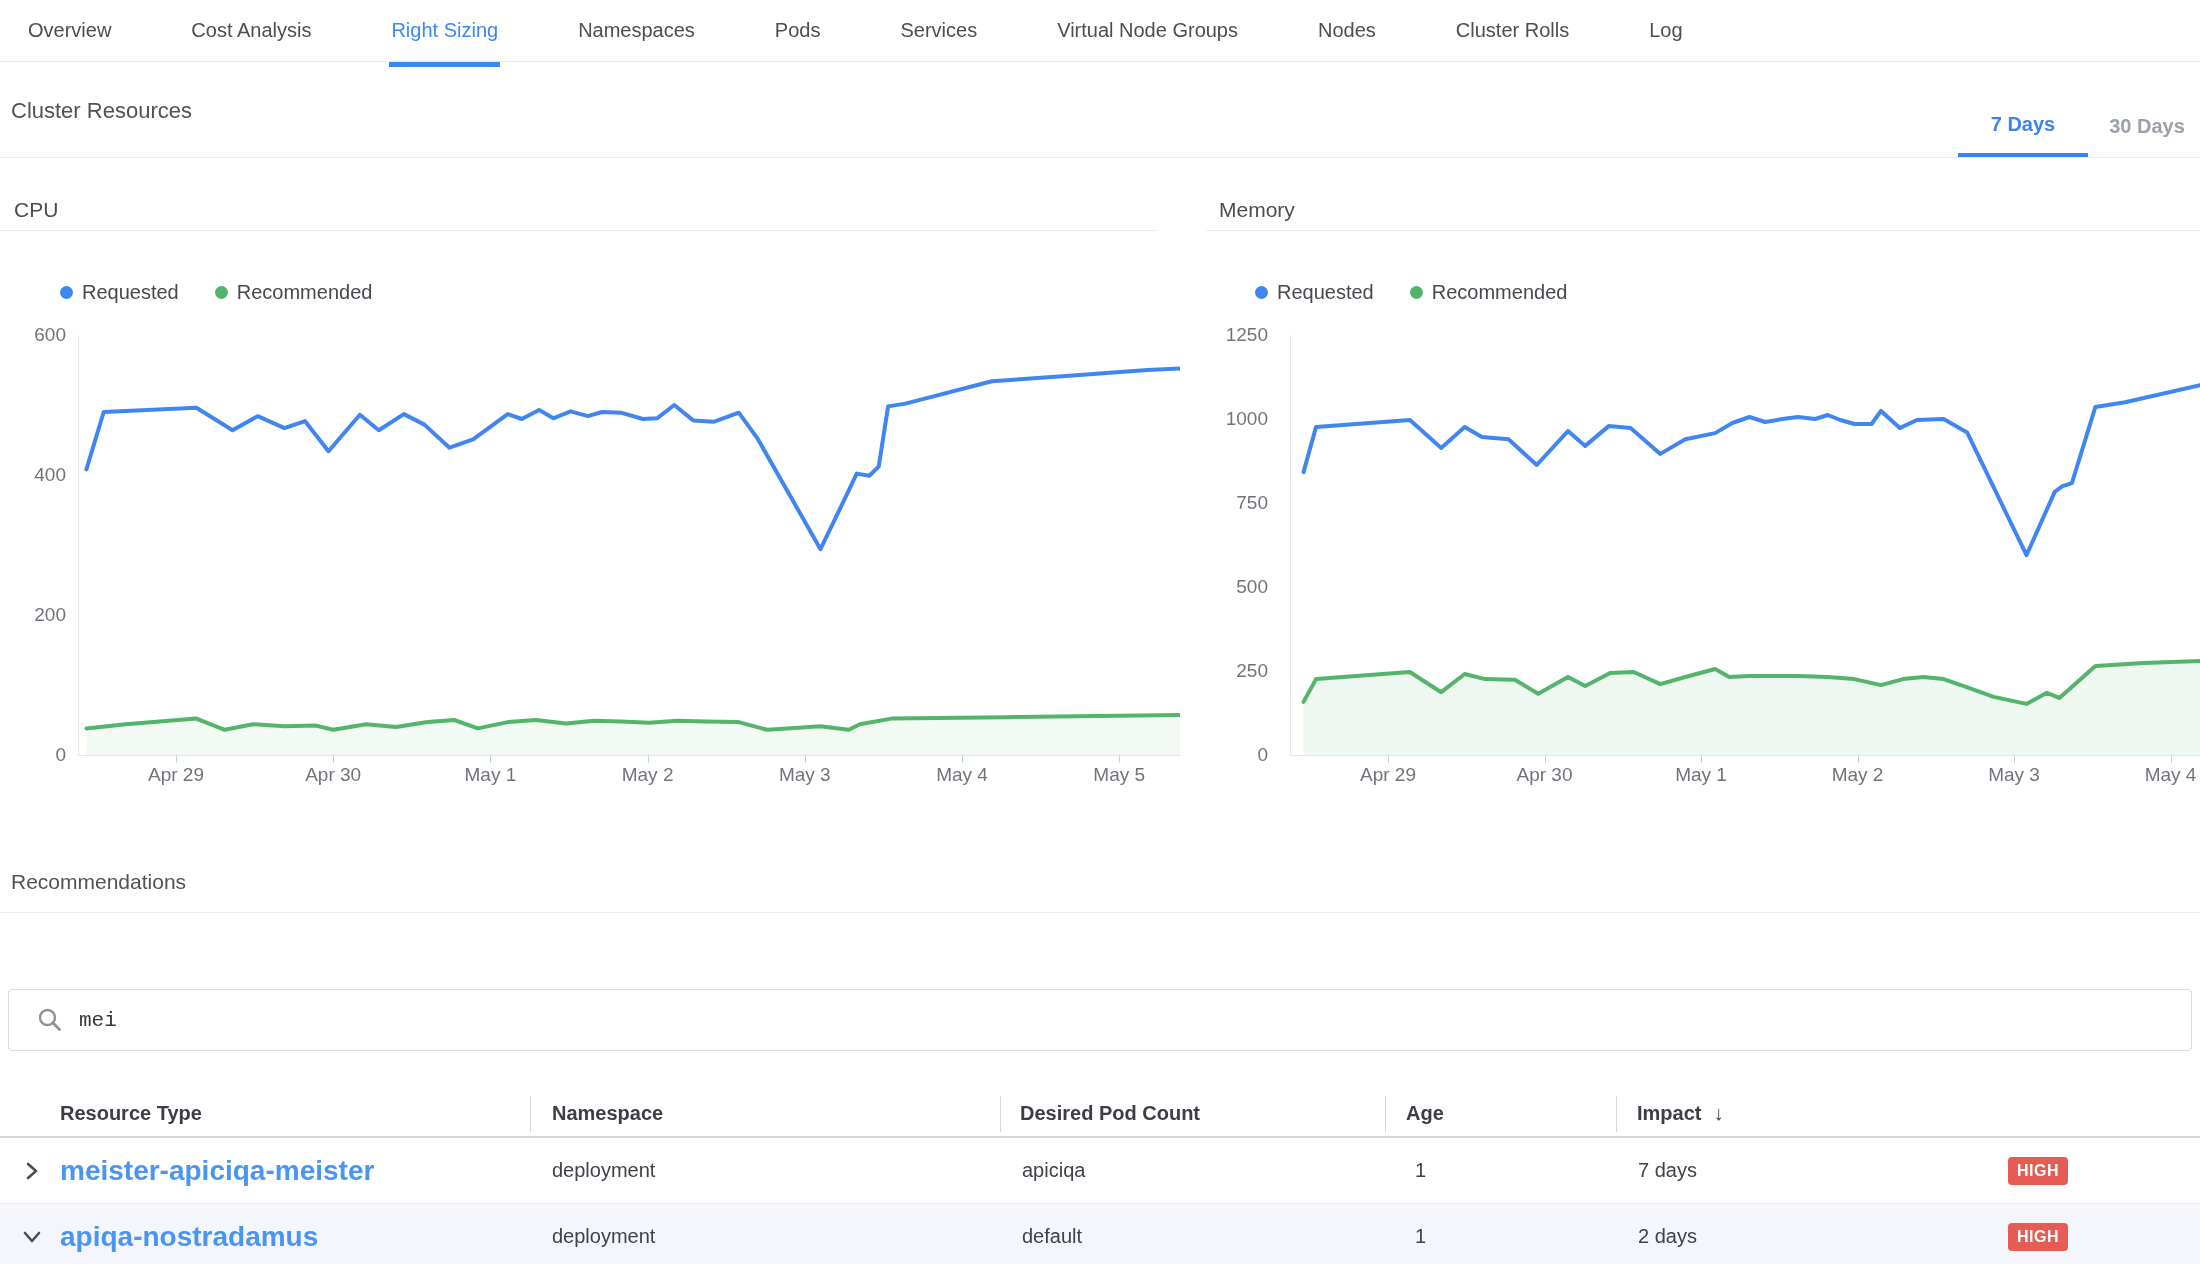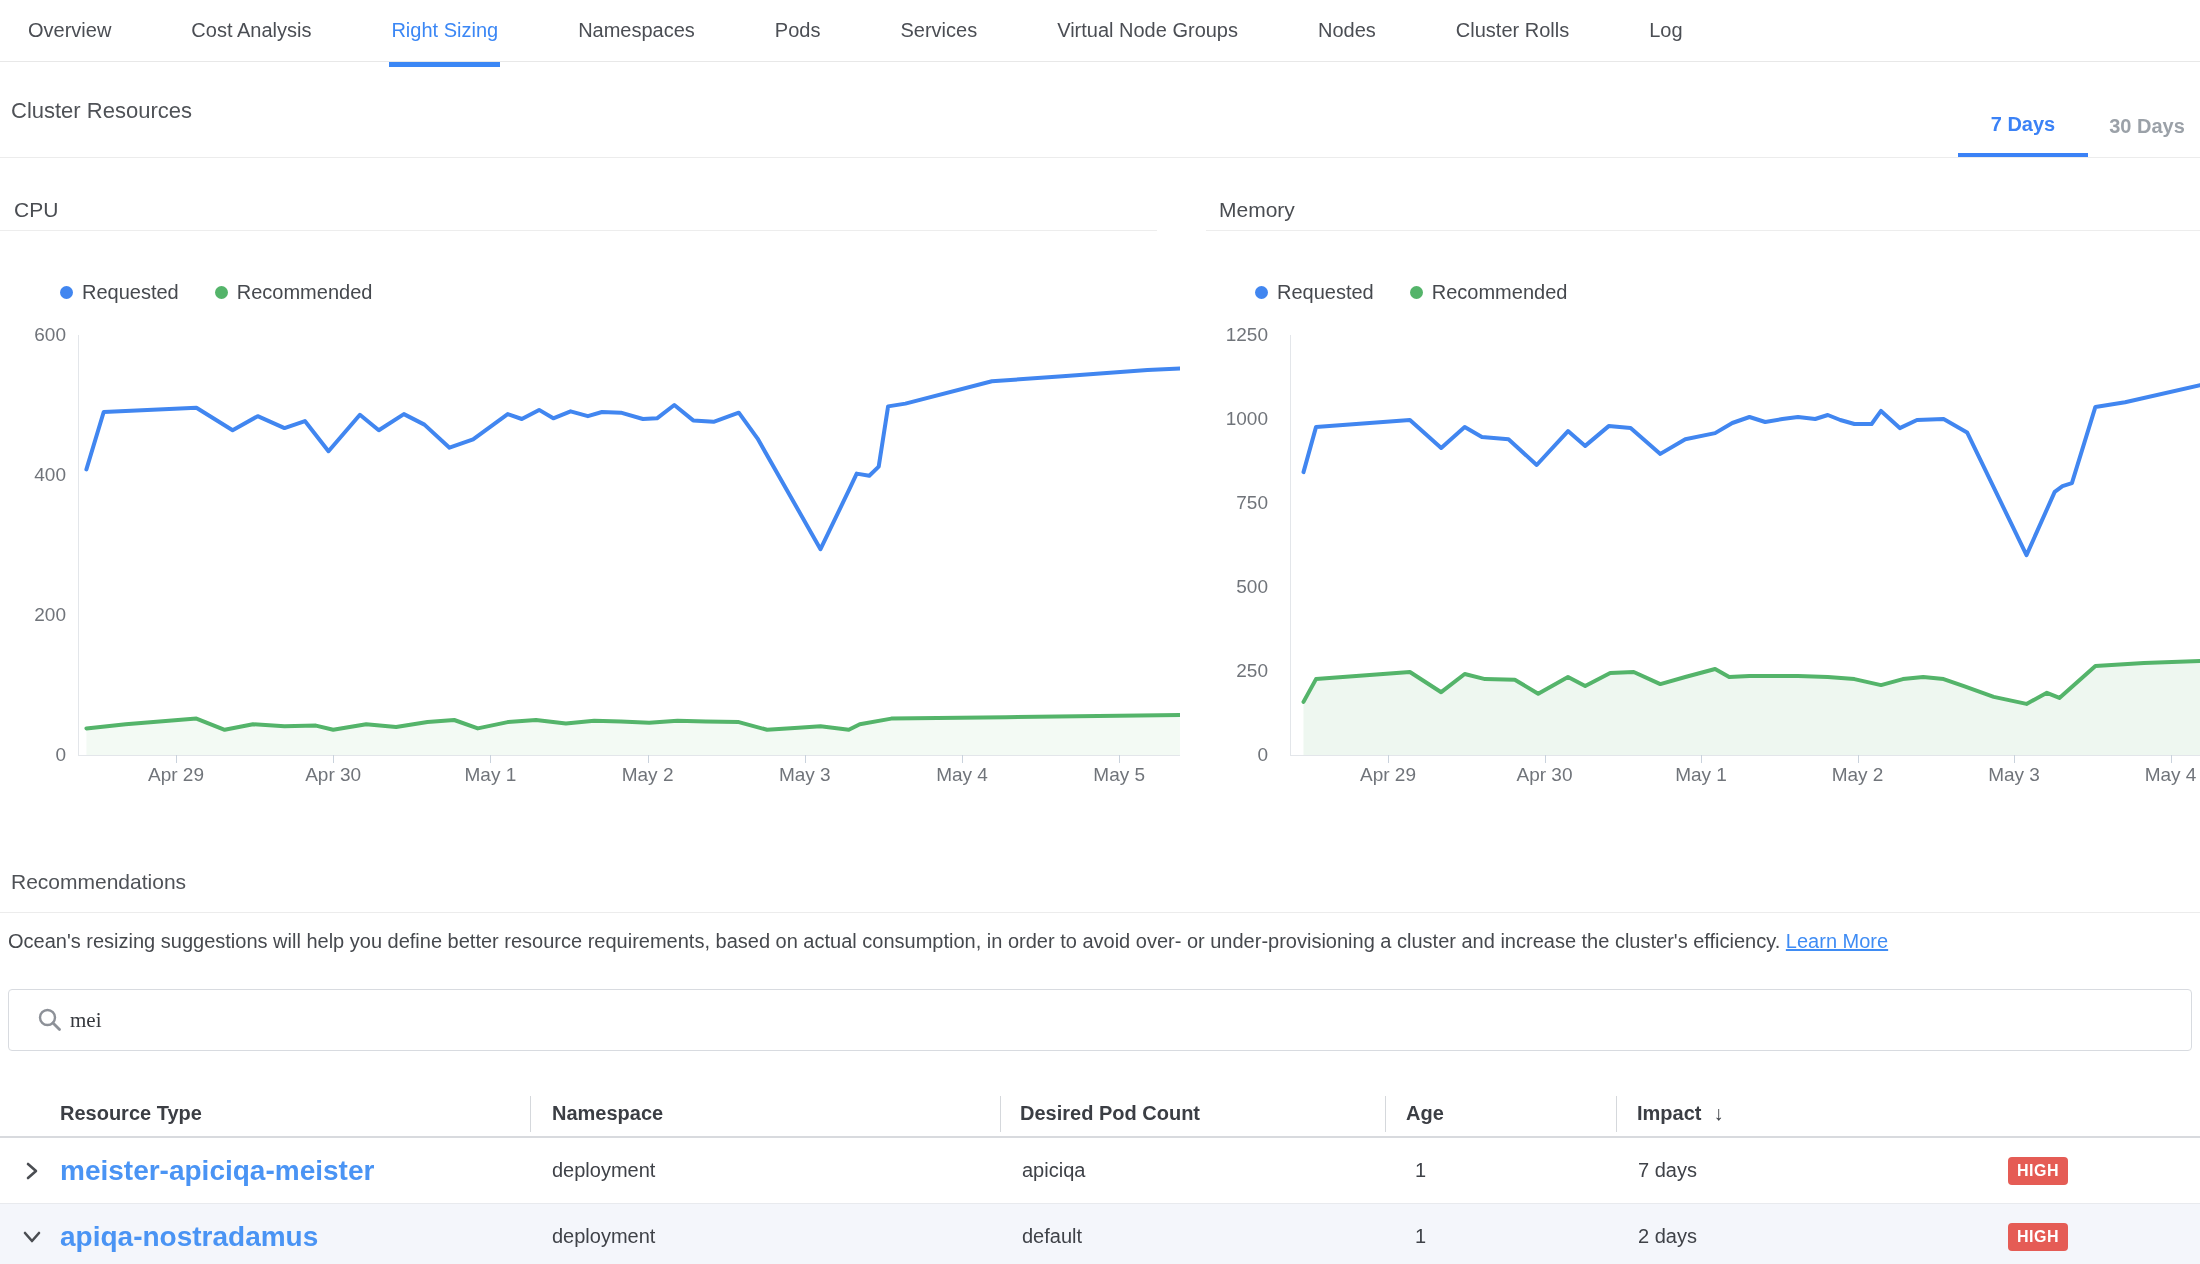--- a/index.html
+++ b/index.html
@@ -43,22 +43,22 @@
   
   .reco-desc { position:absolute; left:8px; top:930px; font-size:20px; color:#46494e; }
   .learn-more { color:#3f8cf4; text-decoration:underline; cursor:pointer; }
 
   
   .search-box { position:absolute; left:8px; top:989px; width:2184px; height:62px;
     border:1px solid #d8dbe0; border-radius:4px; display:flex; align-items:center;
     background:#fff; }
   .search-box svg { margin-left:28px; }
   .search-input { border:none; outline:none; font-size:21px; color:#35383d;
-    margin-left:7px; flex:1; height:100%; background:transparent;
-    font-family:Liberation Serif, serif; }
+    margin-left:16px; flex:1; height:100%; background:transparent;
+    font-family:Liberation Mono, monospace; }
 
   
   .table { position:absolute; left:0; right:0; top:1090px; }
   .thead { display:grid; grid-template-columns:530px 470px 385px 231px 370px 214px;
     height:48px; border-bottom:2px solid #d8dade; }
   .th { display:flex; align-items:center; font-size:20px; font-weight:bold;
     color:#3b3e44; position:relative; }
   .th + .th::before { content:""; position:absolute; left:0; top:6px; height:36px;
     width:1px; background:#d5d8dc; }
   .th-inner { padding-left:22px; display:flex; align-items:center; gap:12px; }
@@ -176,24 +176,20 @@
       <div class="xtick" style="left:2120.5px; top:764px;">May 4</div>
       <svg class="chart-svg" style="left:1290px; width:910px; height:430px;" viewBox="0 0 910 430">
         <path d="M 13.5,371.9 L 26.0,349.1 L 119.9,342.0 L 151.2,362.2 L 174.7,344.0 L 195.0,349.1 L 224.8,349.7 L 248.2,363.8 L 278.0,347.0 L 295.2,356.1 L 320.2,343.0 L 343.7,342.0 L 370.3,354.1 L 395.3,347.0 L 425.1,339.0 L 439.2,347.0 L 459.5,346.0 L 508.0,346.0 L 537.8,347.0 L 564.4,349.1 L 591.0,355.1 L 612.9,349.1 L 633.2,347.0 L 653.6,349.1 L 673.9,356.1 L 703.7,366.9 L 736.5,373.9 L 756.9,362.8 L 769.4,367.9 L 805.4,336.0 L 853.9,332.9 L 910.2,330.9 L 910.2,425 L 13.5,425 Z" fill="rgba(84,180,106,0.10)" stroke="none"></path>
         <polyline points="13.5,371.9 26.0,349.1 119.9,342.0 151.2,362.2 174.7,344.0 195.0,349.1 224.8,349.7 248.2,363.8 278.0,347.0 295.2,356.1 320.2,343.0 343.7,342.0 370.3,354.1 395.3,347.0 425.1,339.0 439.2,347.0 459.5,346.0 508.0,346.0 537.8,347.0 564.4,349.1 591.0,355.1 612.9,349.1 633.2,347.0 653.6,349.1 673.9,356.1 703.7,366.9 736.5,373.9 756.9,362.8 769.4,367.9 805.4,336.0 853.9,332.9 910.2,330.9" fill="none" stroke="#54b46a" stroke-width="4" stroke-linejoin="round" stroke-linecap="round"></polyline>
         <polyline points="13.5,142.1 26.0,97.1 119.9,90.0 151.2,117.9 174.7,97.1 191.9,107.1 218.5,109.2 246.7,135.0 278.0,101.1 295.2,115.9 318.7,96.1 340.6,98.1 370.3,123.9 395.3,109.2 425.1,103.1 442.3,93.0 459.5,87.0 475.2,92.0 492.4,89.0 508.0,87.0 525.2,89.0 537.8,85.0 550.3,90.0 564.4,94.0 581.6,94.0 591.0,80.9 609.8,98.1 627.0,90.0 653.6,89.0 677.1,102.4 736.5,225.1 764.7,161.9 772.5,156.2 781.9,153.2 805.4,76.9 835.1,72.2 910.2,55.1" fill="none" stroke="#4186f0" stroke-width="4" stroke-linejoin="round" stroke-linecap="round"></polyline>
       </svg>
     </div>
 
   <div class="section-title" style="left:11px; top:870px; font-size:21px;">Recommendations</div>
   <div class="divider" style="top:912px;"></div>
-  <div class="reco-desc">
-    <span>Ocean's resizing suggestions will help you define better resource requirements, based on actual consumption, in order to avoid over- or under-provisioning a cluster and increase the cluster's efficiency.</span>
-    <a class="learn-more">Learn More</a>
-  </div>
 
   <div class="search-box">
     <svg width="26" height="26" viewBox="0 0 26 26">
       <circle cx="10.5" cy="10.5" r="7.5" fill="none" stroke="#8d9198" stroke-width="2.4"></circle>
       <line x1="16" y1="16" x2="22.5" y2="22.5" stroke="#8d9198" stroke-width="2.8" stroke-linecap="round"></line>
     </svg>
     <input class="search-input" type="text" value="mei" style="">
   </div>
 
   <div class="table">

